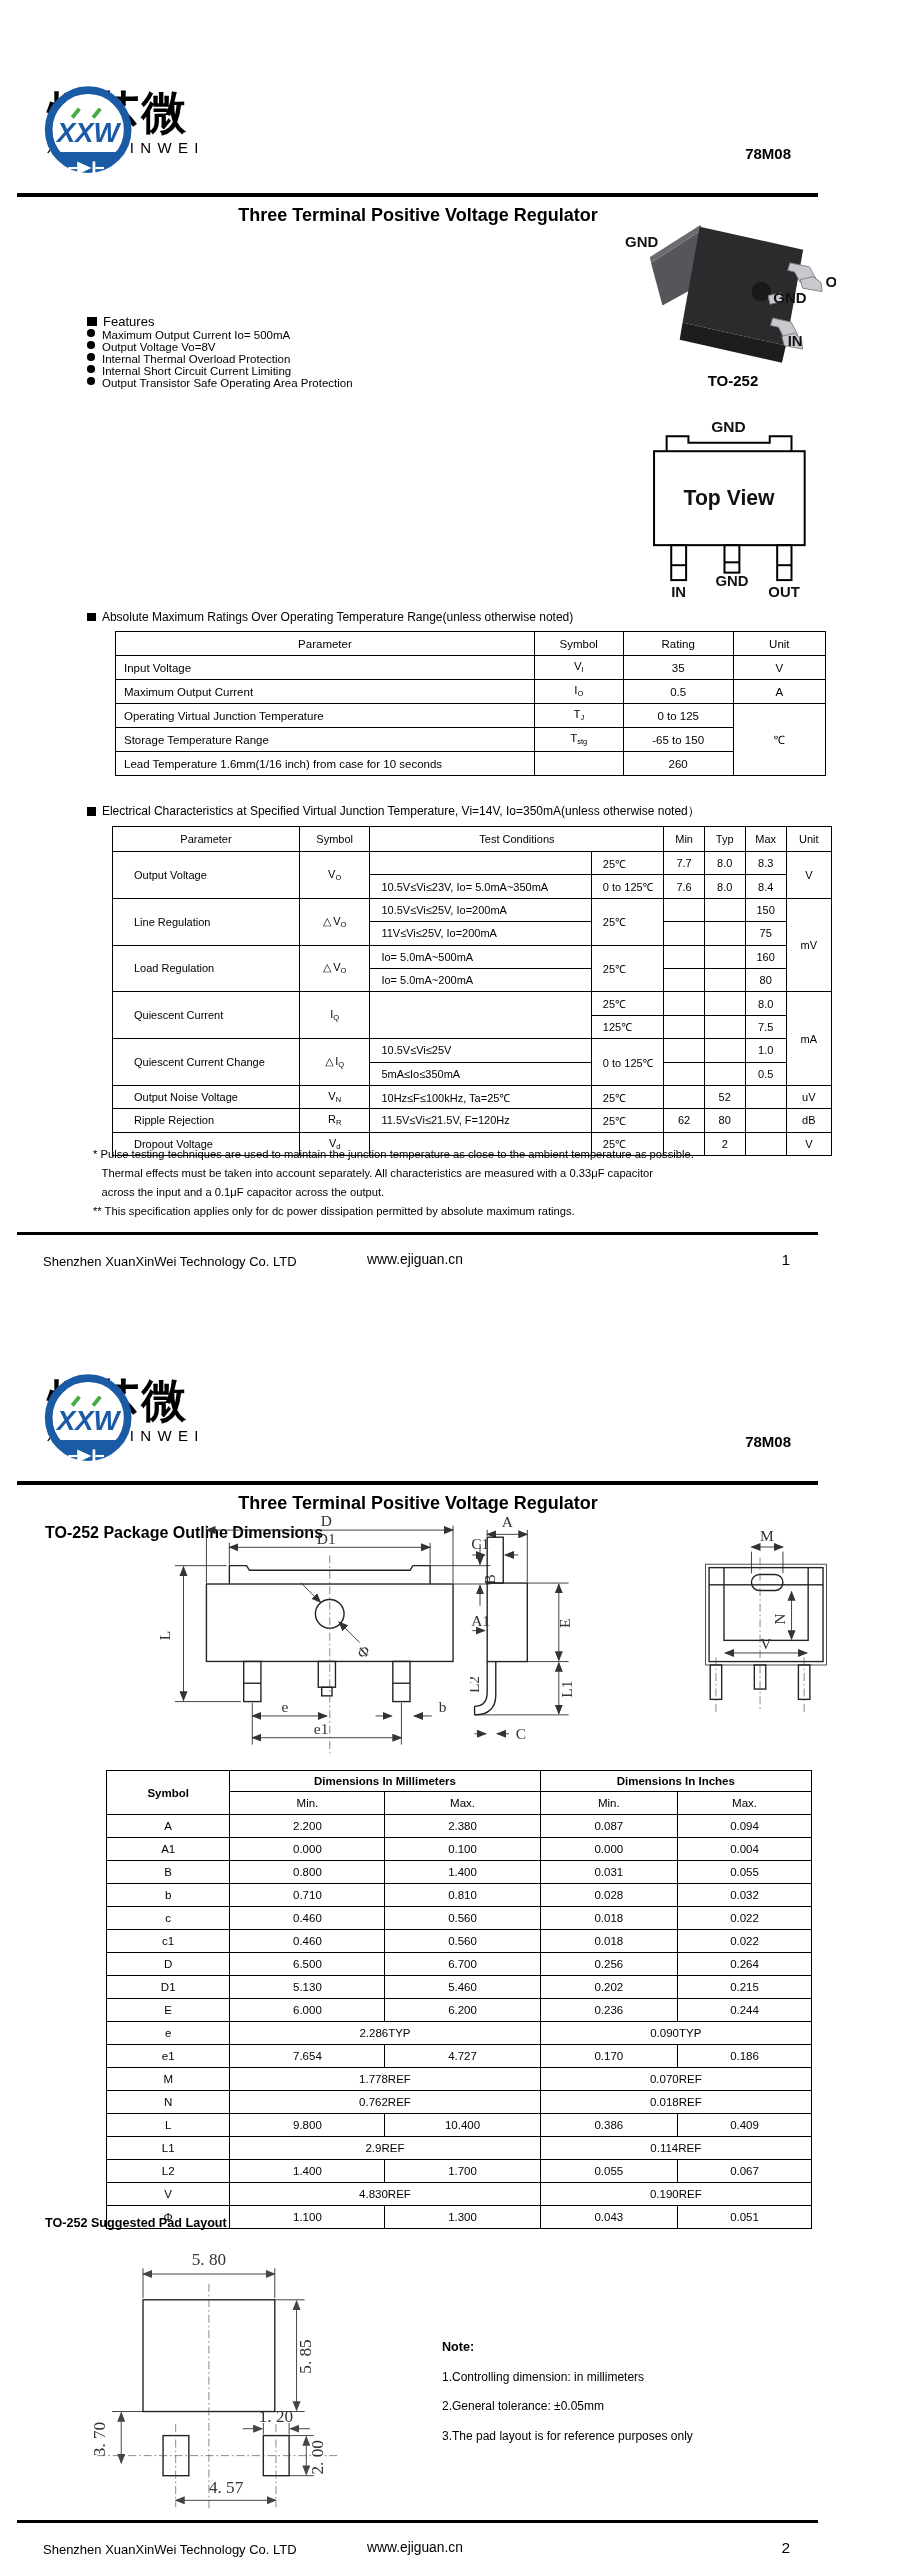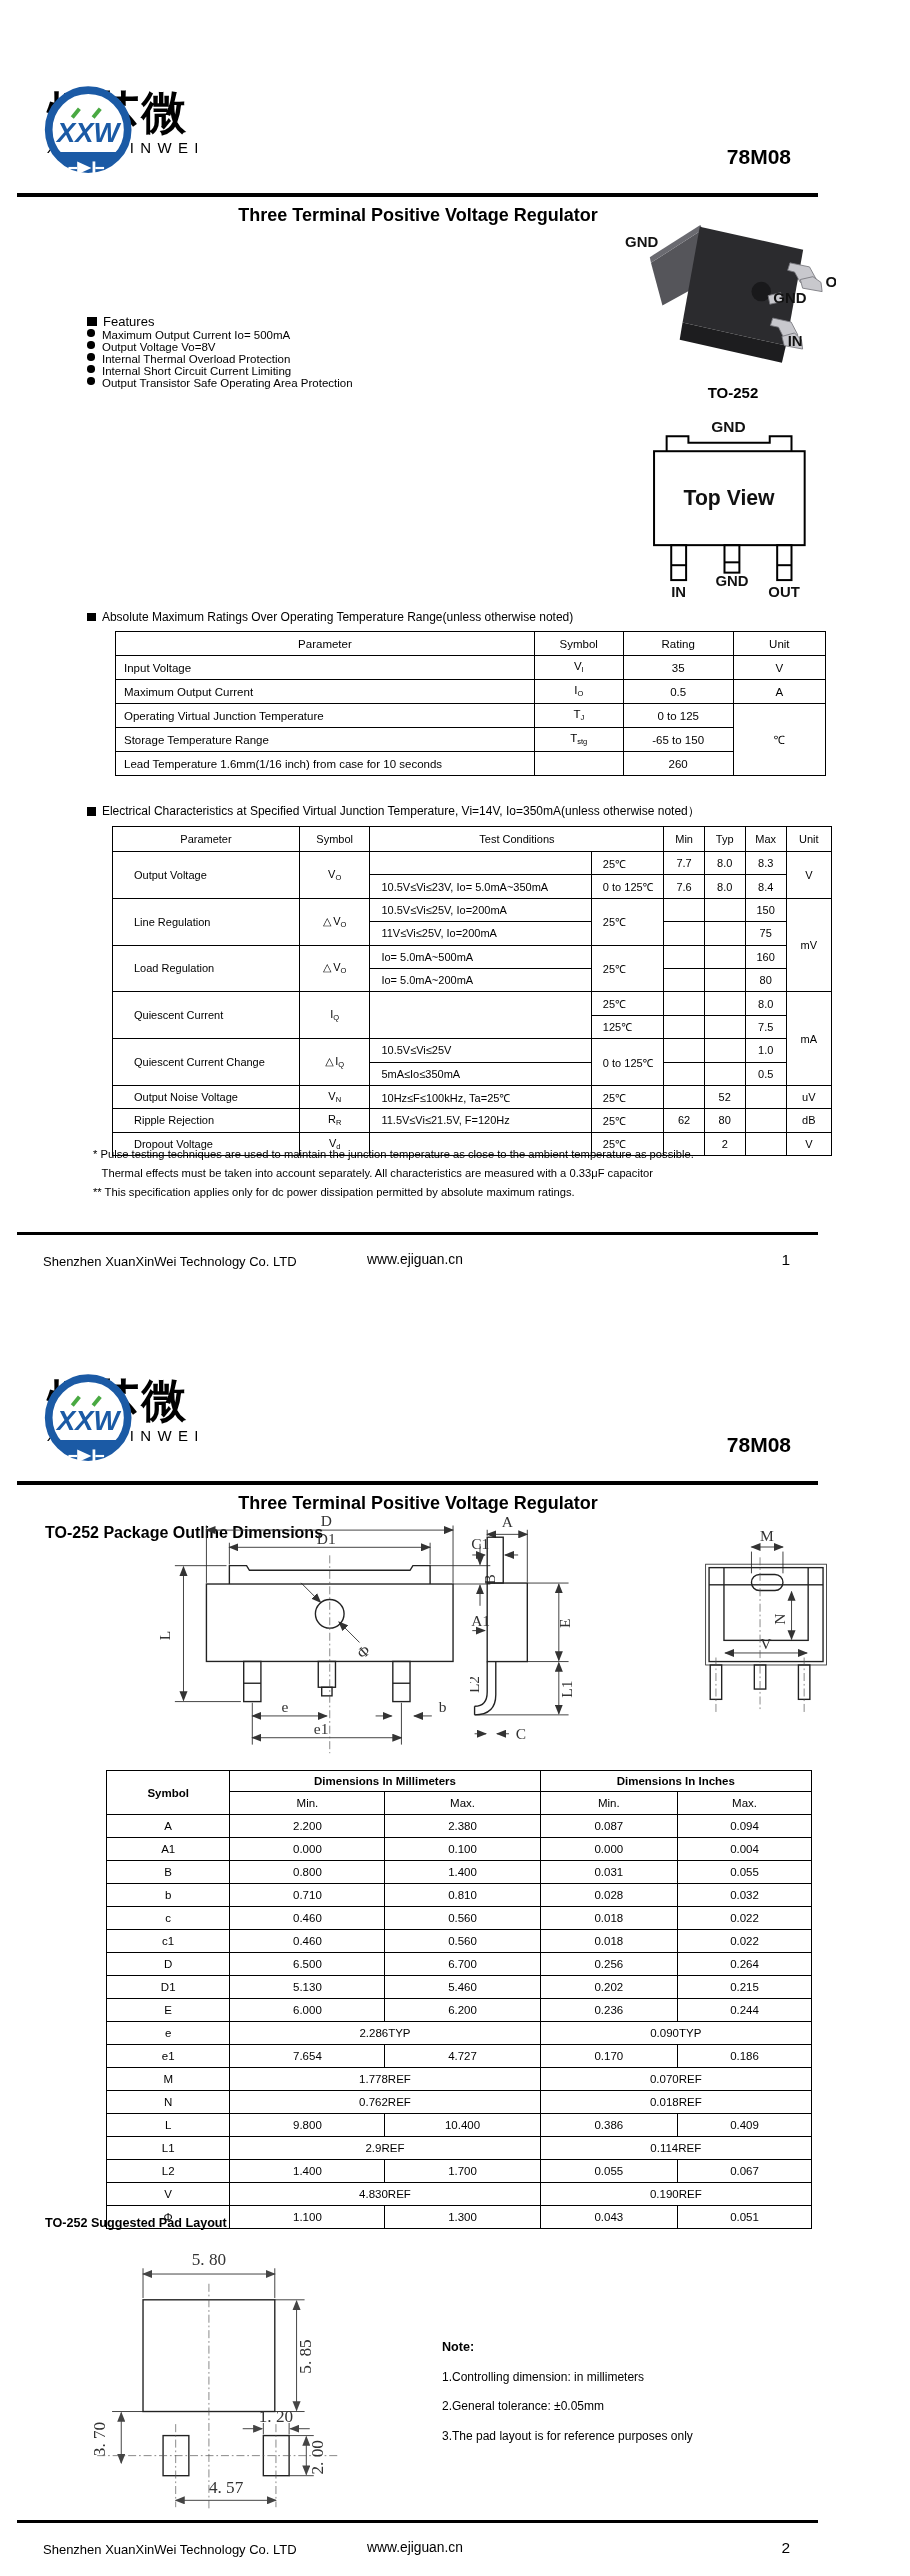--- a/index.html
+++ b/index.html
@@ -4,30 +4,30 @@
 <style>
   html,body{margin:0;padding:0;background:#fff;}
   body{width:910px;font-family:"Liberation Sans",sans-serif;color:#000;}
   .page{position:relative;width:836px;height:1288px;background:#fff;overflow:hidden;}
   
   .logo-wrap{position:absolute;left:41px;top:79px;display:flex;align-items:flex-start;}
   .logo-svg{display:block;}
   .logo-text{margin-left:5.7px;margin-top:10.3px;}
   .logo-cn{font-size:45px;font-weight:bold;letter-spacing:2.3px;line-height:1.05;}
   .logo-en{font-size:15px;letter-spacing:6.3px;margin-top:2.3px;}
-  .part-number{position:absolute;right:45px;top:145px;font-size:21px;font-weight:bold;}
+  .part-number{position:absolute;right:45px;top:145px;font-size:15px;font-weight:bold;}
   .header-rule{position:absolute;left:17px;right:18.4px;top:193px;height:4px;background:#000;}
   .doc-title{position:absolute;left:0;right:0;top:205px;text-align:center;font-size:18px;font-weight:bold;}
   
   .features{position:absolute;left:87px;top:314px;}
   .sec-head{display:flex;align-items:center;font-size:13px;}
   .sq{width:9.8px;height:9.8px;background:#000;margin-right:6.3px;flex:0 0 auto;}
   .feat-item{display:flex;font-size:11.5px;}
   .dot{width:7.5px;height:7.5px;border-radius:50%;background:#000;margin-right:7.5px;flex:0 0 auto;}
-  .to252-label{position:absolute;left:664px;top:372px;width:138px;text-align:center;font-size:15px;font-weight:bold;margin-top:12px;}
+  .to252-label{position:absolute;left:664px;top:372px;width:138px;text-align:center;font-size:15px;font-weight:bold;}
   
   .amr-head{position:absolute;left:87px;top:610px;font-size:12px;}
   .amr-head .sq,.ec-head .sq{width:8.6px;height:8.6px;}
   .ec-head{position:absolute;left:87px;top:803px;font-size:12px;}
   
   table{border-collapse:collapse;table-layout:fixed;}
   td,th{border:1.1px solid #000;font-weight:normal;overflow:hidden;}
   .amr{position:absolute;left:115px;top:631px;width:711px;}
   .amr td,.amr th{border-width:1.7px;font-size:11.5px;height:23px;text-align:center;padding:0 2.3px;}
   .amr td.pl{text-align:left;padding-left:8px;}
@@ -343,20 +343,21 @@
       <td>2</td>
       <td></td>
       <td>V</td>
     </tr>
   </tbody>
     </table>
 
   <div class="notes">
     <div>* Pulse testing techniques are used to maintain the junction temperature as close to the ambient temperature as possible.</div>
     <div class="ind">Thermal effects must be taken into account separately. All characteristics are measured with a 0.33μF capacitor</div>
+    <div class="ind">across the input and a 0.1μF capacitor across the output.</div>
     <div>** This specification applies only for dc power dissipation permitted by absolute maximum ratings.</div>
   </div>
 
   <div class="footer-rule"></div>
   <div class="ft-company">Shenzhen XuanXinWei Technology Co. LTD</div>
   <div class="ft-site">www.ejiguan.cn</div>
   <div class="ft-page">1</div>
 </div>
 
 <div class="page">

